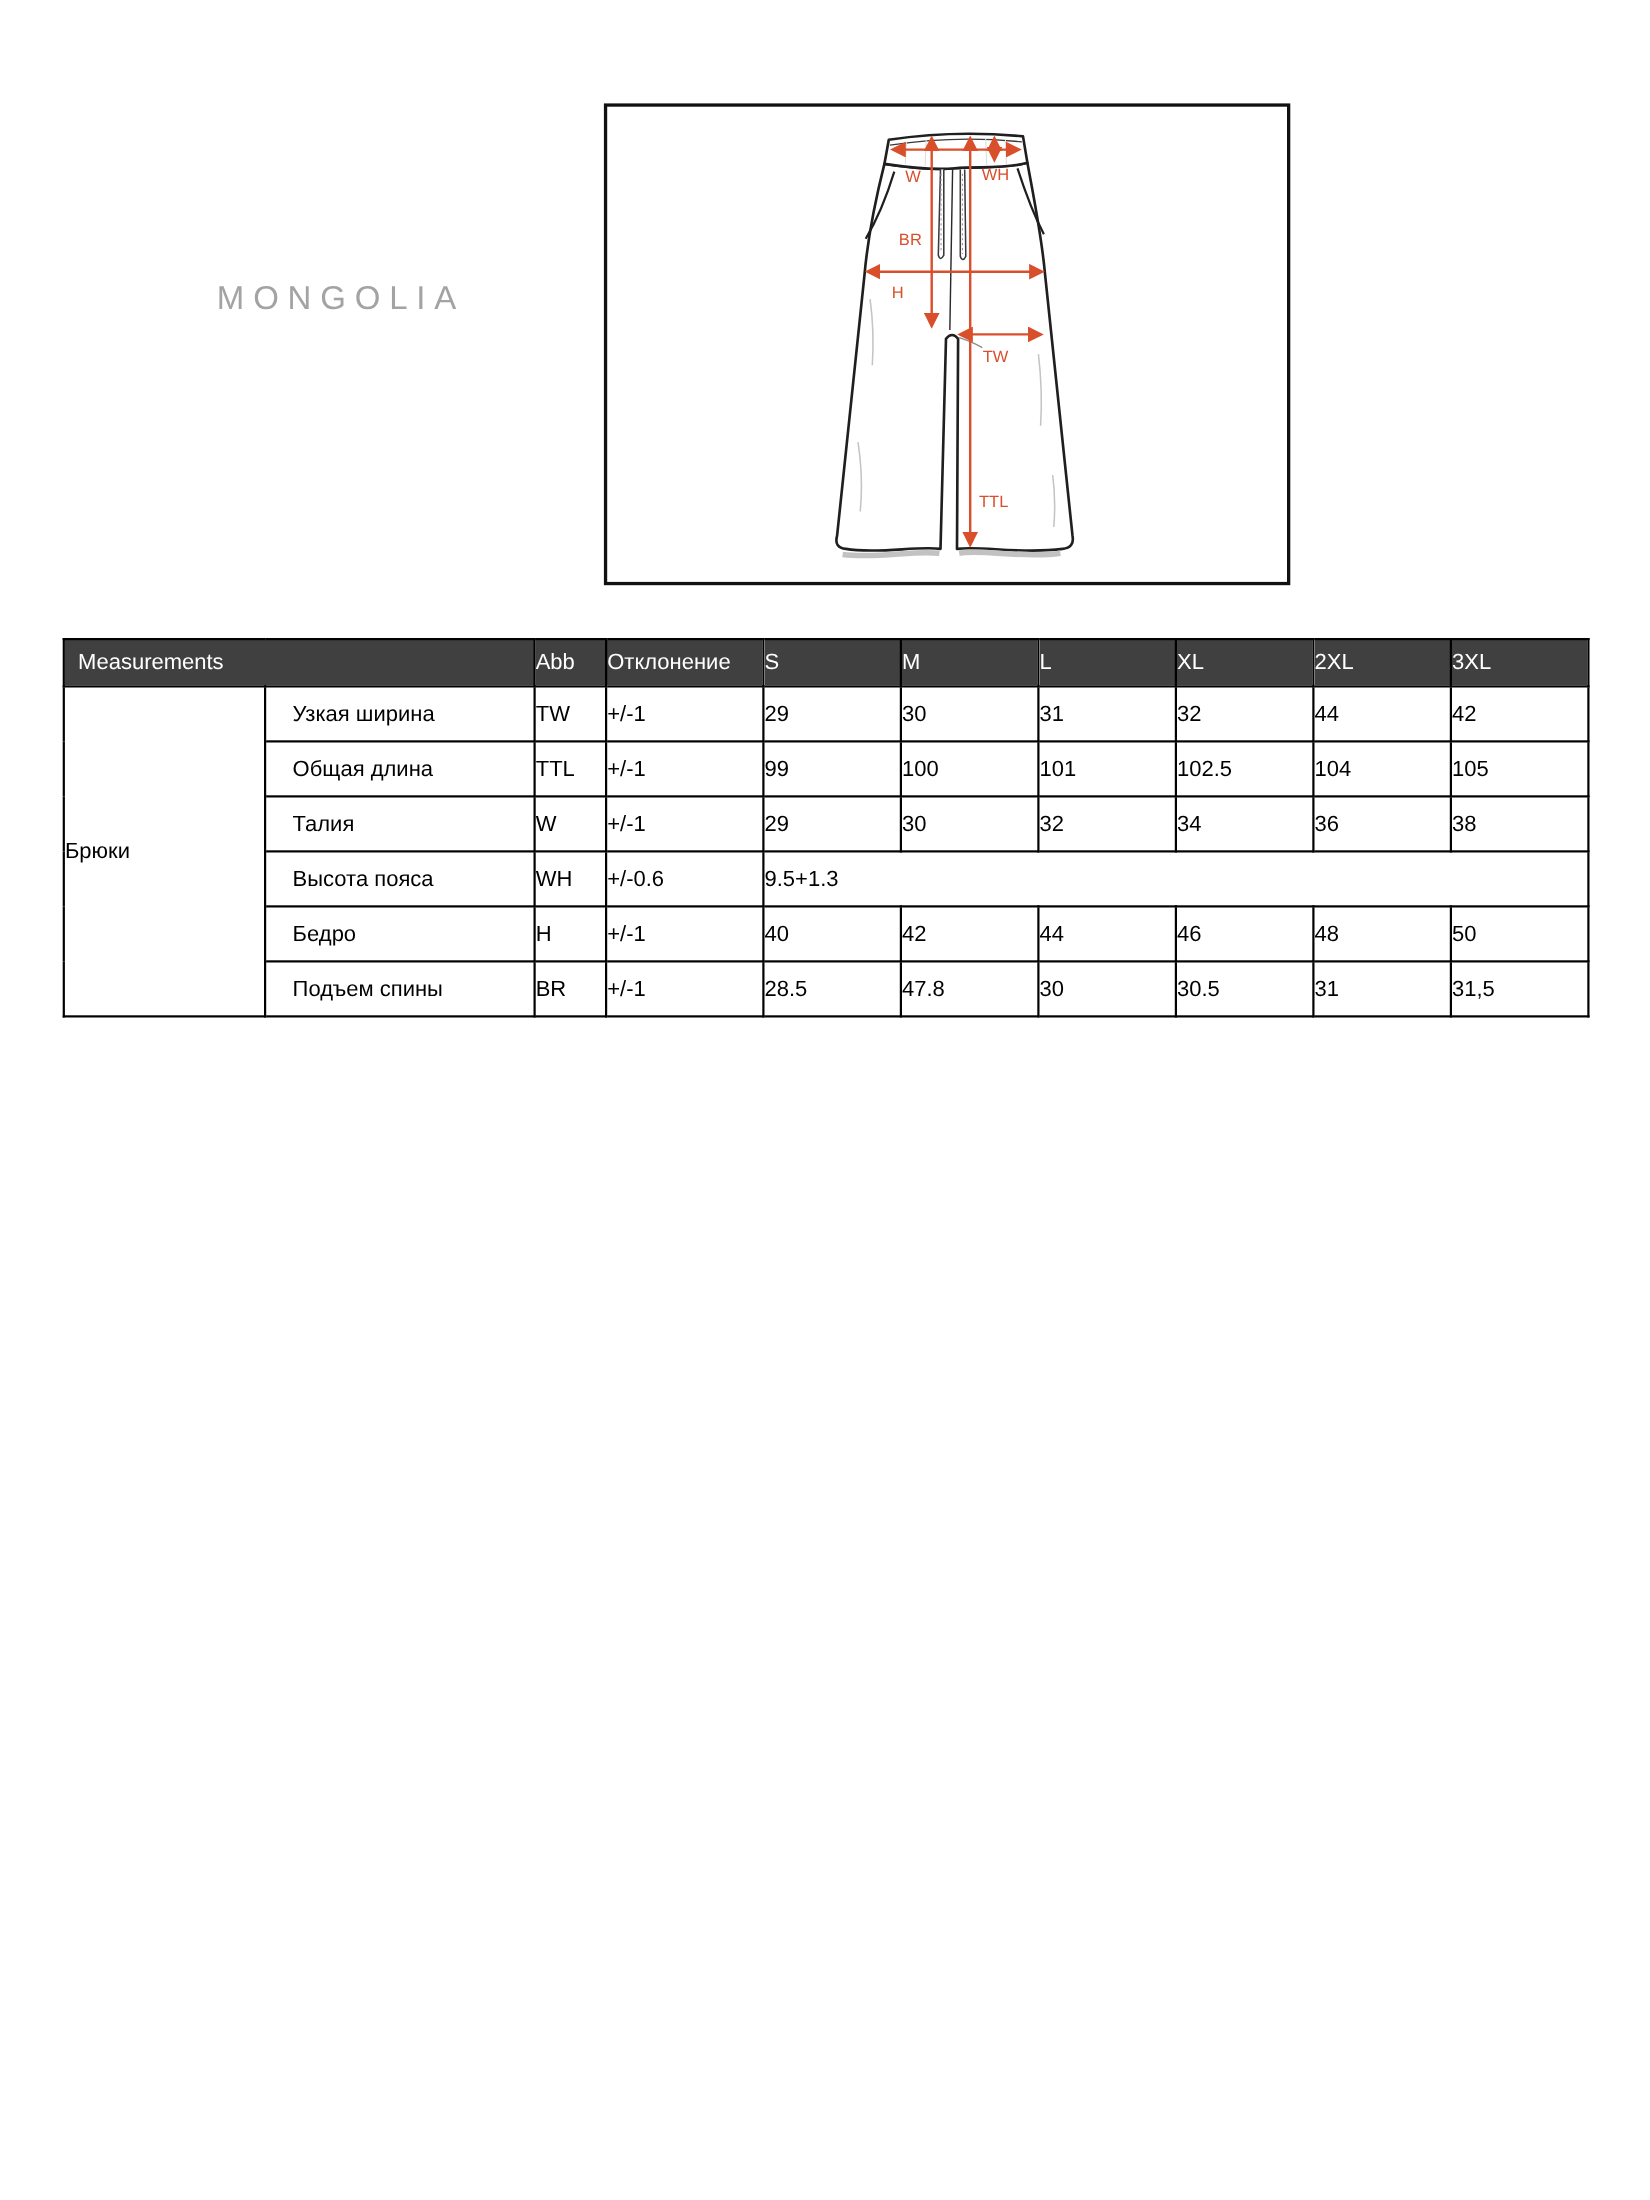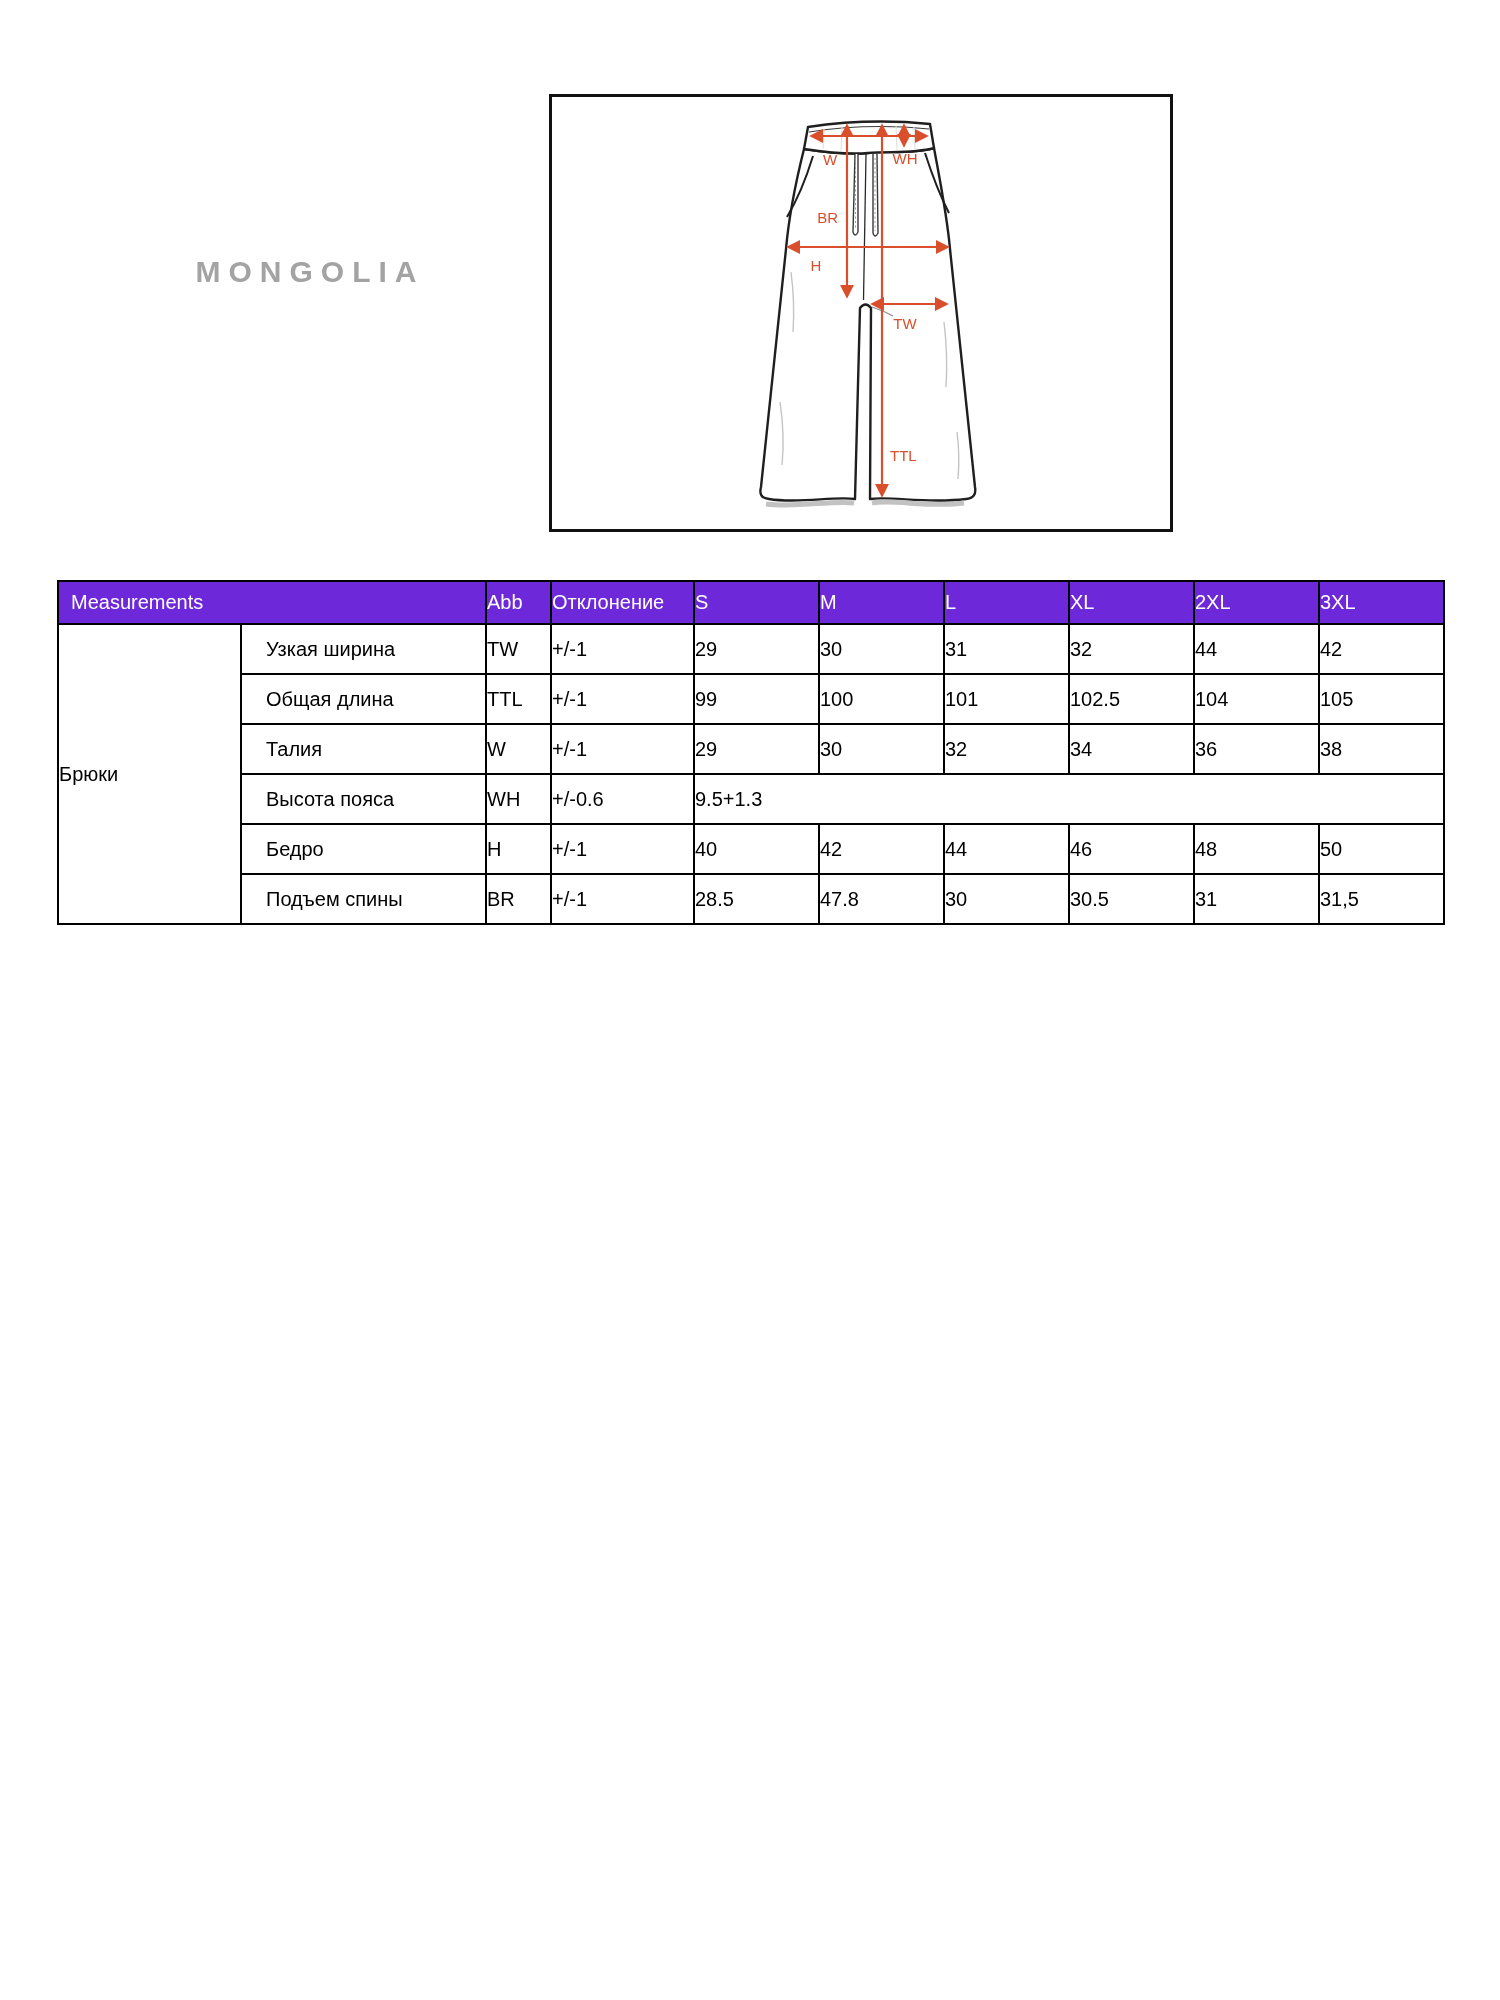--- a/index.html
+++ b/index.html
@@ -6,40 +6,40 @@
   body{
     width:1500px;height:2000px;position:relative;background:#ffffff;
     font-family:"Liberation Sans",sans-serif;color:#000;
   }
   
   .logo{position:absolute;left:60px;top:243px;width:500px;text-align:center;}
   .logo-brand{
     font-size:95px;line-height:1;color:#949494;letter-spacing:3px;font-weight:400;
   }
   .logo-region{
-    font-size:30px;color:#a3a3a3;letter-spacing:8px;margin-top:12px;font-weight:700;
+    font-size:30px;color:#a3a3a3;letter-spacing:8px;margin-top:12px;font-weight:400;
   }
   
   .diagram-box{
     position:absolute;left:549px;top:94px;width:618px;height:432px;
     border:3px solid #111;background:#fff;
   }
   .diagram-box svg{display:block;}
   
   .size-table{
     position:absolute;left:57px;top:580px;width:1386px;
     border-collapse:collapse;table-layout:fixed;
   }
   .size-table th,.size-table td{
     border:2px solid #000;font-size:20px;font-weight:400;
     text-align:left;vertical-align:middle;padding:0;background:#fff;
     overflow:hidden;white-space:nowrap;
   }
   .size-table thead th{
-    background:#6d28d9;color:#fff;border-color:#000;height:41px;
+    background:#404040;color:#fff;border-color:#000;height:41px;
   }
   .size-table thead th.h-measurements{text-align:left;padding-left:12px;}
   .size-table tbody td{height:48px;}
   .size-table td.row-label{text-align:left;padding-left:24px;}
   .size-table td.group-cell{text-align:left;}
 </style>
 </head>
 <body>
 
 <div class="logo">

